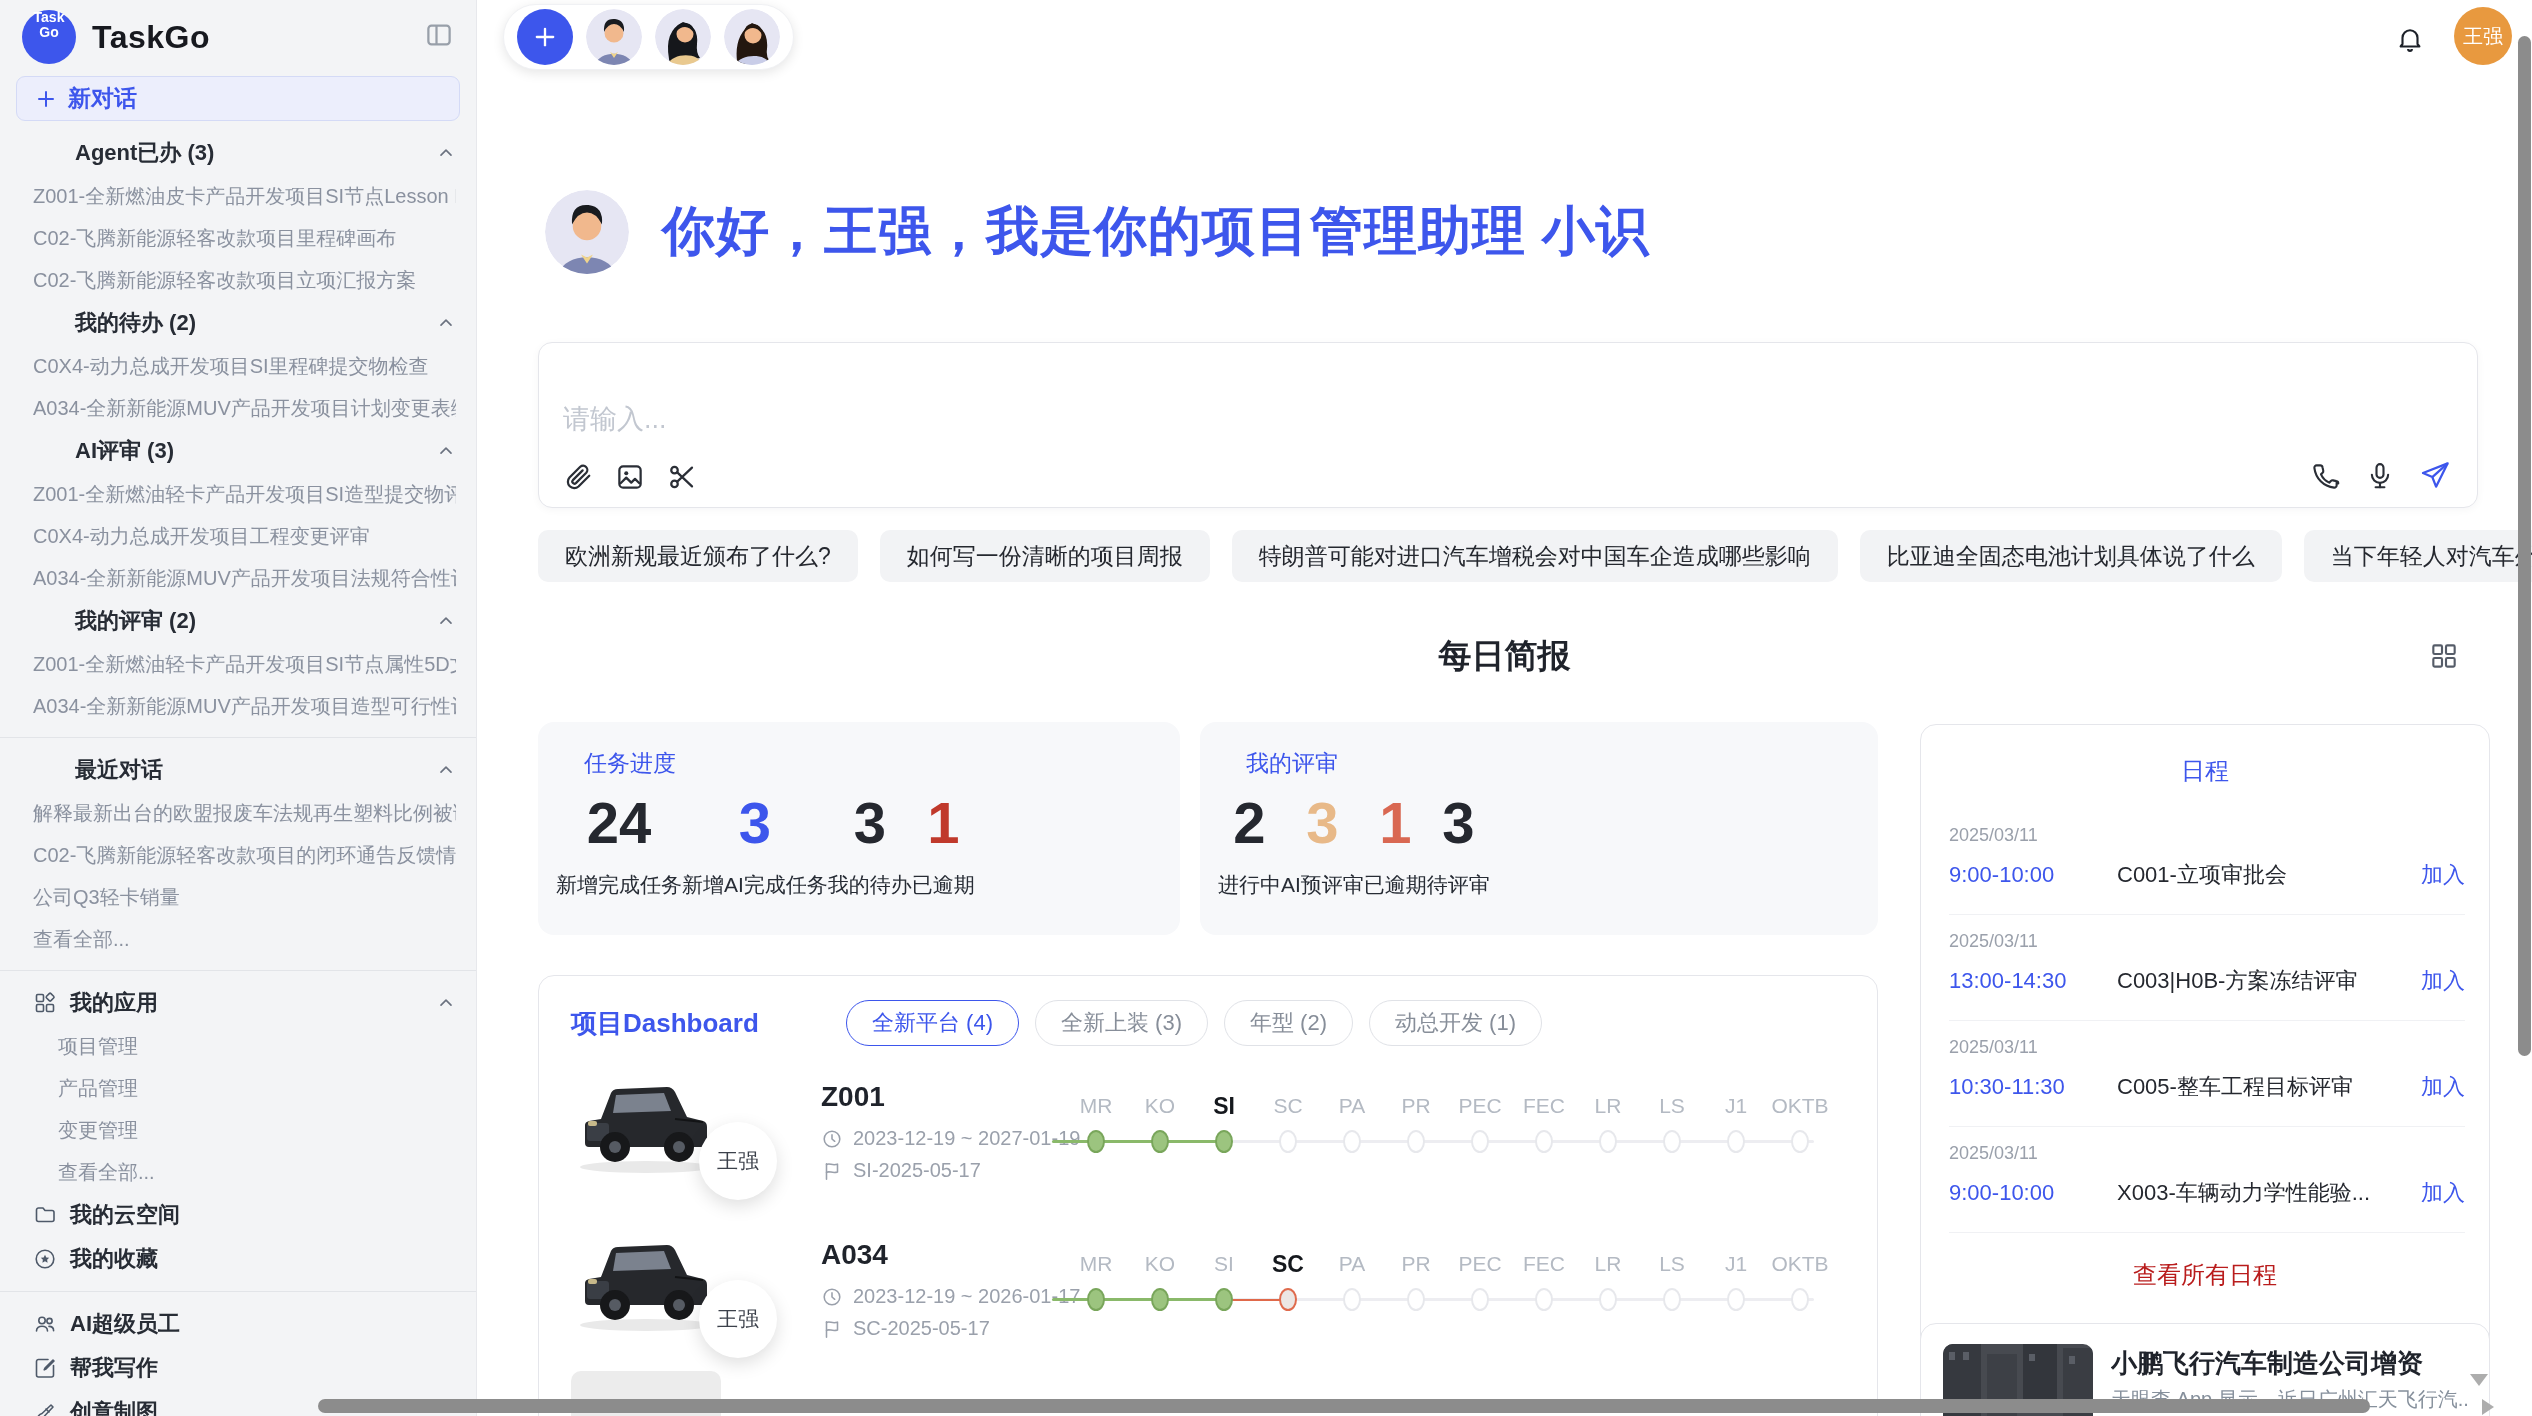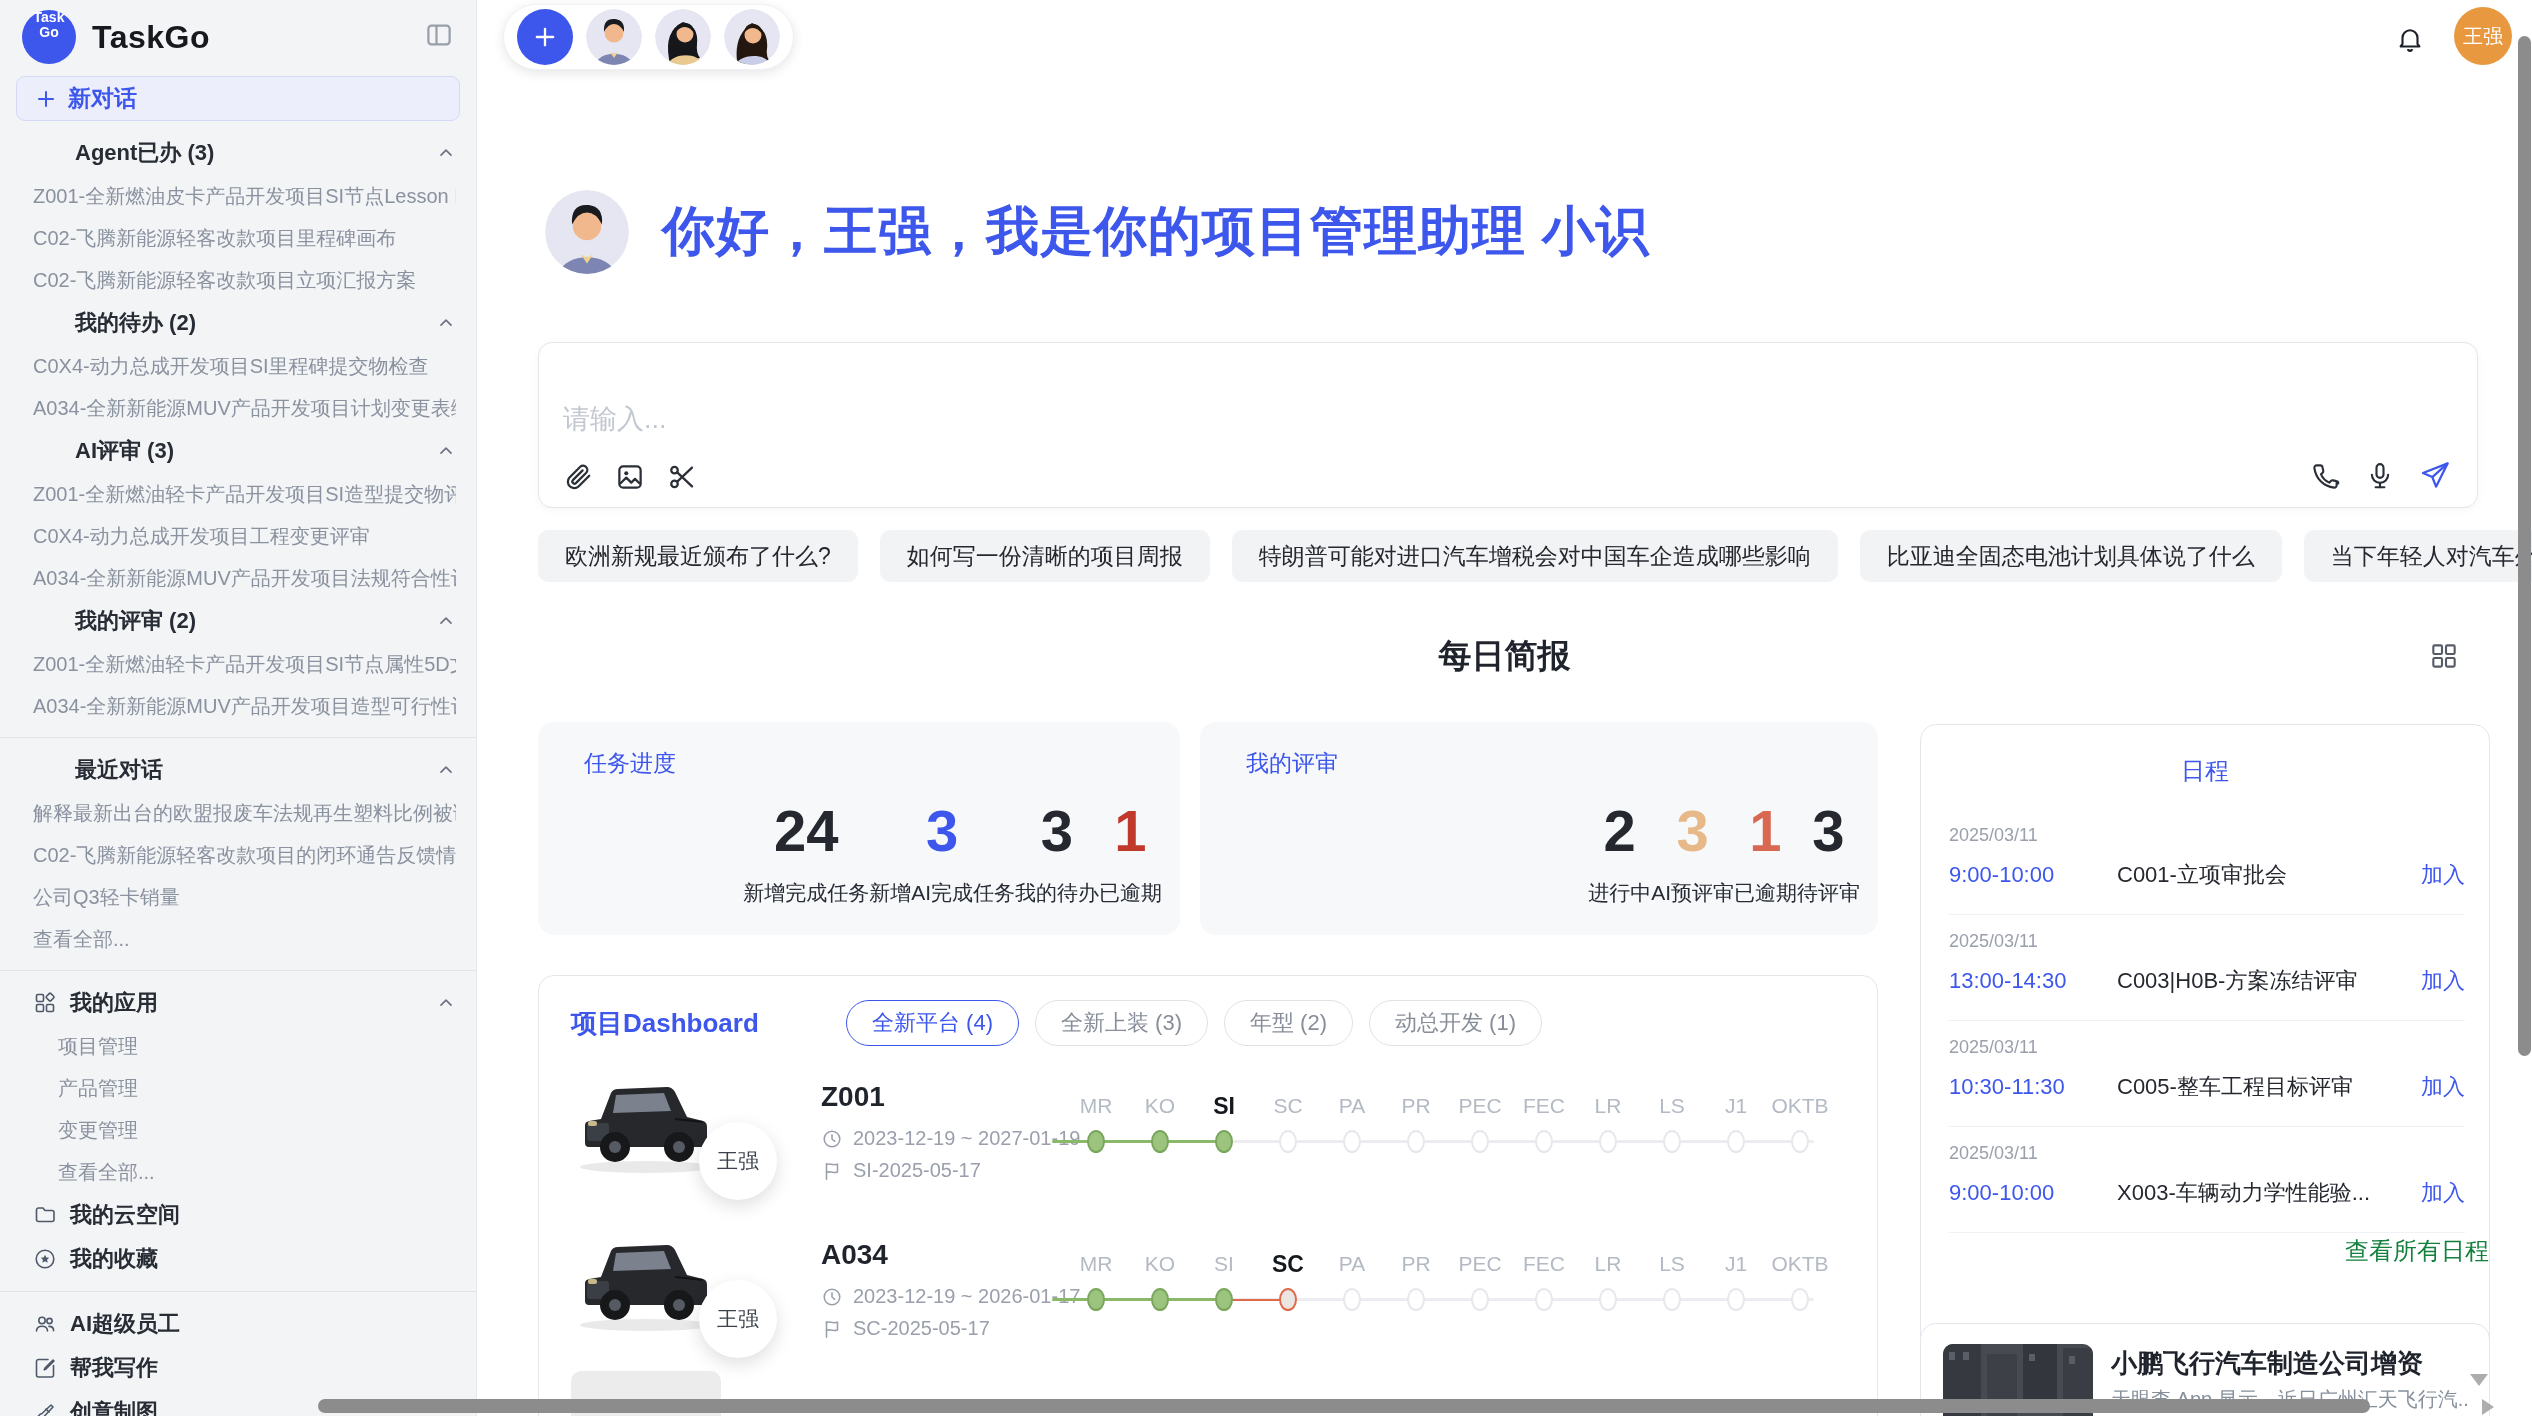--- a/index.html
+++ b/index.html
@@ -66,21 +66,21 @@
   .chip { height:52px; line-height:52px; padding:0 27px; background:#f2f3f5; border-radius:10px;
     font-size:23px; color:#25282f; white-space:nowrap; cursor:pointer; }
 
   .brief-title { position:absolute; top:634px; left:0; width:100%; text-align:center;
     font-size:33px; font-weight:700; color:#1f232b; }
   .brief-grid { position:absolute; right:72px; top:640px; color:#555c68; cursor:pointer; }
 
   .scard { position:absolute; top:722px; height:213px; background:#f7f8fa; border-radius:16px; }
   #scard1 { left:61px; width:642px; } #scard2 { left:723px; width:678px; }
   .sc-title { padding:26px 0 0 46px; font-size:23px; color:#3d56ec; }
-  .sc-row { display:flex; justify-content:flex-end; margin-top:20px; padding:0 18px; }
+  .sc-row { display:flex; justify-content:flex-start; margin-top:12px; padding:0 18px; }
   .stat { text-align:center; }
   .num { font-size:58px; font-weight:600; line-height:64px; }
   .lbl { margin-top:16px; font-size:21px; color:#272c35; }
   .c-dark{color:#25282f}.c-blue{color:#3d56ec}.c-red{color:#c0392b}.c-tan{color:#e8b988}.c-orange{color:#d96852}
 
   .dash { position:absolute; left:61px; top:975px; width:1340px; height:470px;
     border:1px solid #e5e6eb; border-radius:16px; background:#fff; }
   .dash-head { position:absolute; left:32px; top:24px; display:flex; align-items:center; }
   .dash-title { font-size:26px; color:#3d56ec; font-weight:600; width:275px; }
   .tabs { display:flex; gap:16px; }
@@ -118,21 +118,21 @@
     border:1px solid #e5e6eb; border-radius:16px; background:#fff; }
   .sched-title { text-align:center; margin-top:30px; font-size:24px; color:#3d56ec; }
   .entries { margin-top:22px; }
   .entry { padding:16px 24px 24px 28px; }
   .e-date { font-size:18px; color:#9aa0ab; }
   .e-row { display:flex; align-items:center; margin-top:14px; }
   .e-time { width:168px; font-size:22px; color:#3d56ec; font-weight:500; }
   .e-title { flex:1; font-size:22px; color:#25282f; white-space:nowrap; overflow:hidden; }
   .e-join { font-size:22px; color:#3d56ec; cursor:pointer; }
   .e-div { height:1px; background:#f0f1f4; margin:0 24px 0 28px; }
-  .sched-footer { text-align:right; margin-top:2px; font-size:24px; color:#15803d; cursor:pointer; }
+  .sched-footer { text-align:center; margin-top:26px; font-size:24px; color:#b91c1c; cursor:pointer; }
 
   .news { position:absolute; left:1443px; top:1323px; width:570px; height:240px;
     border:1px solid #e5e6eb; border-radius:16px; background:#fff; overflow:hidden; }
   .news-img { position:absolute; left:22px; top:20px; width:150px; height:130px;
     border-radius:10px; overflow:hidden; }
   .news-title { position:absolute; left:190px; top:22px; font-size:26px; font-weight:700;
     color:#1f232b; width:358px; white-space:nowrap; overflow:hidden; }
   .news-snippet { position:absolute; left:190px; top:62px; font-size:20px; color:#86909c;
     width:358px; white-space:nowrap; overflow:hidden; }
 

